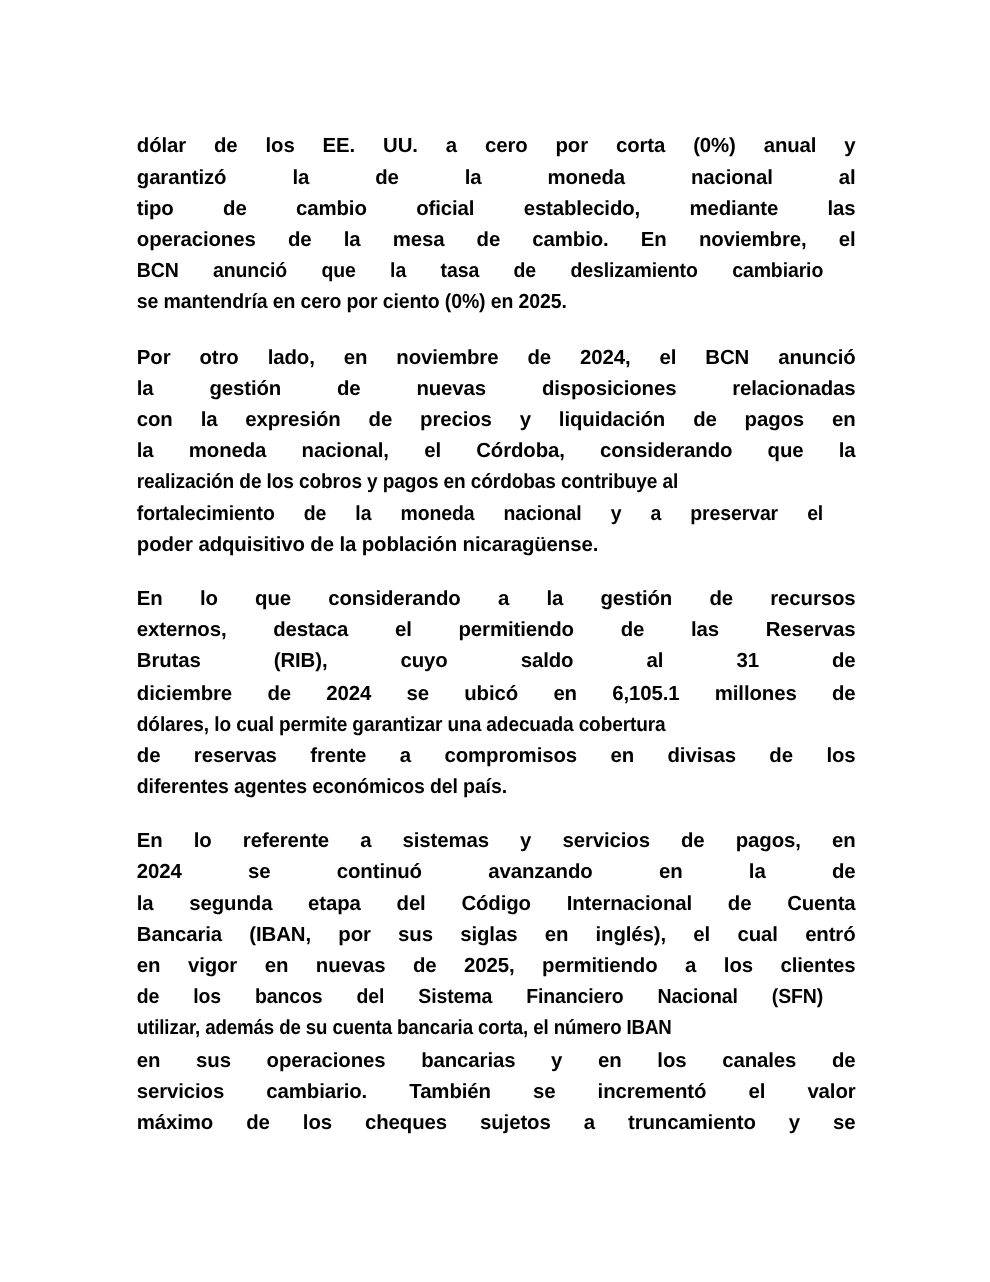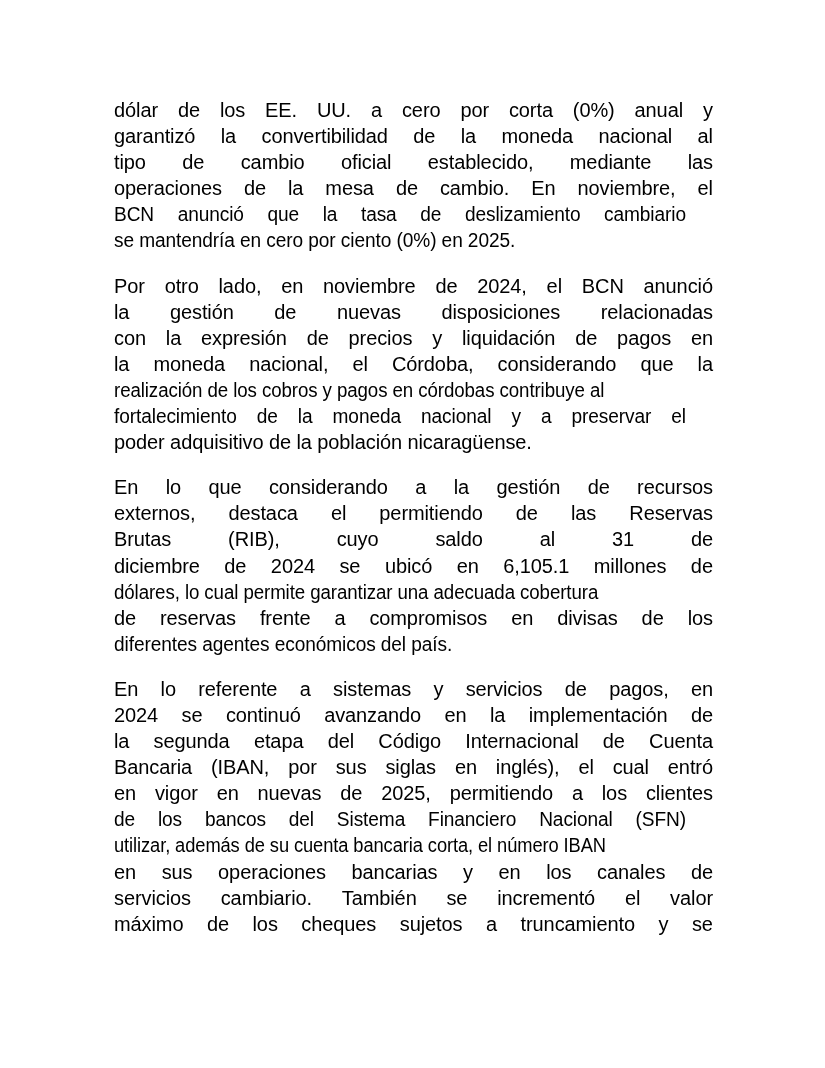--- a/index.html
+++ b/index.html
@@ -19,24 +19,24 @@
     overflow: hidden;
     box-sizing: border-box;
   }
   .text-column {
     position: absolute;
     left: 114px;
     top: 93px;
     width: 599px;
   }
   .para {
-    margin: 4px 0 19px 0;
+    margin: 16px 0 19px 0;
     font-family: "Liberation Sans", sans-serif;
-    font-weight: 400;
-    font-size: 20px;
+    font-weight: 700;
+    font-size: 17px;
     line-height: 26.1px;
     color: #000000;
     text-align: justify;
     text-justify: inter-word;
     letter-spacing: -0.1px;
     word-spacing: 0px;
     -webkit-font-smoothing: none;
   }
   .para:last-child {
     margin-bottom: 0;
@@ -78,21 +78,20 @@
           <span>cero</span>
           <span>por</span>
           <span>corta</span>
           <span>(0%)</span>
           <span>anual</span>
           <span>y</span>
         </span>
         <span class="ln j">
           <span>garantizó</span>
           <span>la</span>
-          <span>convertibilidad</span>
           <span>de</span>
           <span>la</span>
           <span>moneda</span>
           <span>nacional</span>
           <span>al</span>
         </span>
         <span class="ln j">
           <span>tipo</span>
           <span>de</span>
           <span>cambio</span>
@@ -249,21 +248,20 @@
           <span>pagos,</span>
           <span>en</span>
         </span>
         <span class="ln j">
           <span>2024</span>
           <span>se</span>
           <span>continuó</span>
           <span>avanzando</span>
           <span>en</span>
           <span>la</span>
-          <span>implementación</span>
           <span>de</span>
         </span>
         <span class="ln j">
           <span>la</span>
           <span>segunda</span>
           <span>etapa</span>
           <span>del</span>
           <span>Código</span>
           <span>Internacional</span>
           <span>de</span>

